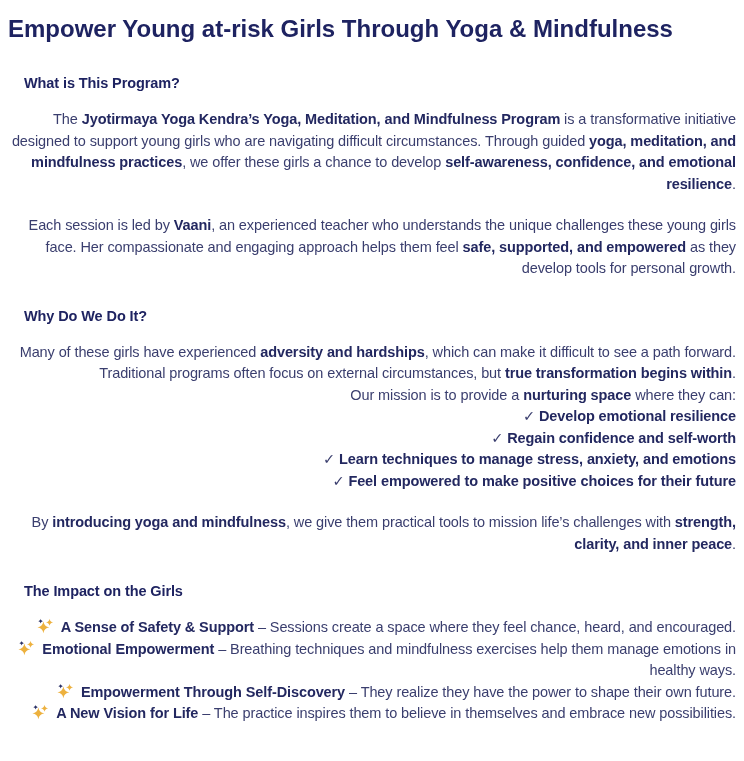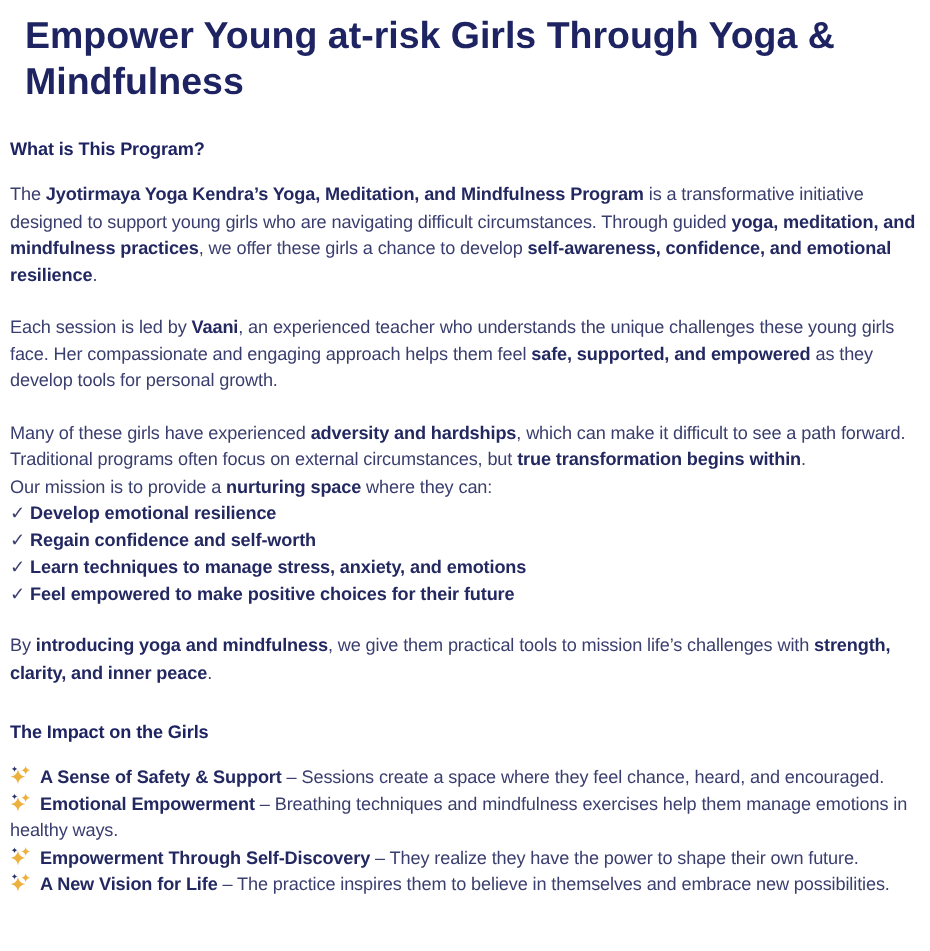--- a/index.html
+++ b/index.html
@@ -14,53 +14,54 @@
     box-sizing:border-box;
     width:744px;
     padding:8px 8px 12px 8px;
     font-family:"Liberation Sans","DejaVu Sans",sans-serif;
     font-size:14.5px;
     line-height:21.5px;
     letter-spacing:-0.1px;
     color:var(--body);
   }
   h1{
-    font-size:30px;
+    font-size:24px;
     line-height:37px;
     font-weight:700;
     letter-spacing:0;
     color:var(--title);
-    margin:2px 0 16px 12px;
+    margin:2px 0 16px 0;
   }
   h3{
     font-size:14.5px;
     line-height:21px;
     font-weight:700;
     color:var(--title);
-    margin:26px 0 15px 0;
+    margin:26px 0 15px 16px;
   }
-  p{margin:0 0 20px 0;}
+  p{margin:0 0 20px 0;text-align:right;}
   .b{font-weight:700;color:var(--bold);}
   .sparkle{
     display:inline-block;
     width:17px;height:17px;
     vertical-align:-3px;
     margin-right:7px;
   }
 </style>
 </head>
 <body>
 
 <div class="page">
   <h1>Empower Young at-risk Girls Through Yoga &amp; Mindfulness</h1>
 
   <h3>What is This Program?</h3>
   <p><span>The </span><span class="b">Jyotirmaya Yoga Kendra’s Yoga, Meditation, and Mindfulness Program</span><span> is a transformative initiative designed to support young girls who are navigating difficult circumstances. Through guided </span><span class="b">yoga, meditation, and mindfulness practices</span><span>, we offer these girls a chance to develop </span><span class="b">self-awareness, confidence, and emotional resilience</span><span>.</span></p>
   <p><span>Each session is led by </span><span class="b">Vaani</span><span>, an experienced teacher who understands the unique challenges these young girls face. Her compassionate and engaging approach helps them feel </span><span class="b">safe, supported, and empowered</span><span> as they develop tools for personal growth.</span></p>
 
+  <h3>Why Do We Do It?</h3>
   <p><span>Many of these girls have experienced </span><span class="b">adversity and hardships</span><span>, which can make it difficult to see a path forward. Traditional programs often focus on external circumstances, but </span><span class="b">true transformation begins within</span><span>.</span><br><span>Our mission is to provide a </span><span class="b">nurturing space</span><span> where they can:</span><br><span>✓ </span><span class="b">Develop emotional resilience</span><br><span>✓ </span><span class="b">Regain confidence and self-worth</span><br><span>✓ </span><span class="b">Learn techniques to manage stress, anxiety, and emotions</span><br><span>✓ </span><span class="b">Feel empowered to make positive choices for their future</span></p>
   <p><span>By </span><span class="b">introducing yoga and mindfulness</span><span>, we give them practical tools to mission life’s challenges with </span><span class="b">strength, clarity, and inner peace</span><span>.</span></p>
 
   <h3>The Impact on the Girls</h3>
   <p><svg class="sparkle" viewBox="0 0 16 16" width="17" height="17" aria-hidden="true">
         <path fill="#edb13e" d="M6 3.2 C6.55 6.5 8.3 8.25 11.6 8.8 C8.3 9.35 6.55 11.1 6 14.4 C5.45 11.1 3.7 9.35 0.4 8.8 C3.7 8.25 5.45 6.5 6 3.2 Z"></path>
         <path fill="#edb13e" d="M11.8 0.6 C12.13 2.6 13.2 3.67 15.2 4 C13.2 4.33 12.13 5.4 11.8 7.4 C11.47 5.4 10.4 4.33 8.4 4 C10.4 3.67 11.47 2.6 11.8 0.6 Z"></path>
         <path fill="#2b3166" d="M3.4 0.8 C3.6 2.1 4.3 2.8 5.6 3 C4.3 3.2 3.6 3.9 3.4 5.2 C3.2 3.9 2.5 3.2 1.2 3 C2.5 2.8 3.2 2.1 3.4 0.8 Z"></path>
       </svg><span class="b">A Sense of Safety &amp; Support</span><span> – Sessions create a space where they feel chance, heard, and encouraged.</span><br><svg class="sparkle" viewBox="0 0 16 16" width="17" height="17" aria-hidden="true">
         <path fill="#edb13e" d="M6 3.2 C6.55 6.5 8.3 8.25 11.6 8.8 C8.3 9.35 6.55 11.1 6 14.4 C5.45 11.1 3.7 9.35 0.4 8.8 C3.7 8.25 5.45 6.5 6 3.2 Z"></path>

